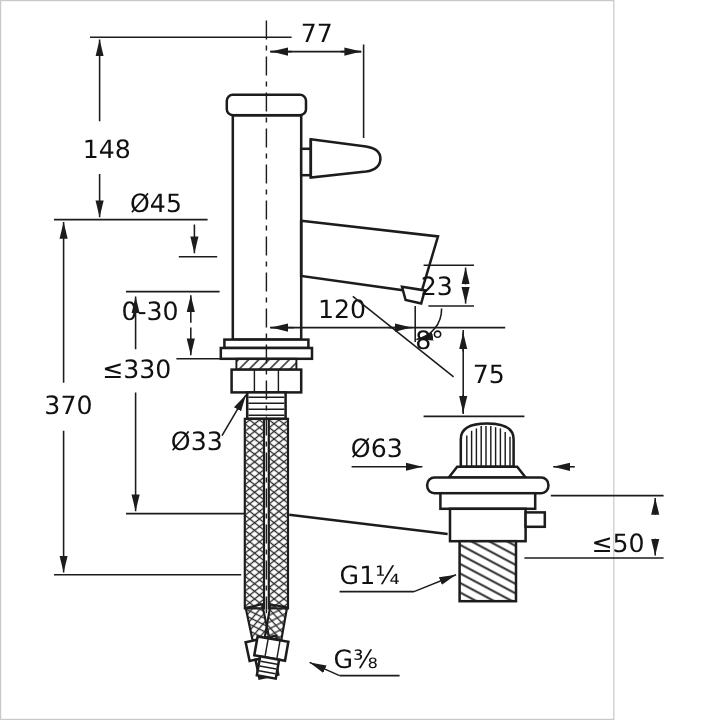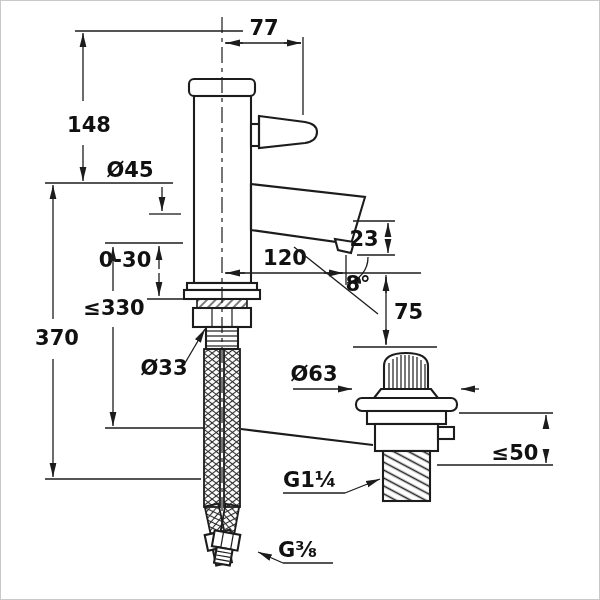--- a/index.html
+++ b/index.html
@@ -1,22 +1,21 @@
 <!DOCTYPE html>
 <html><head>
 <meta charset="utf-8">
 <style>
   html,body{margin:0;padding:0;background:#ffffff;}
   .frame{
     box-sizing:border-box;
-    width:600px;height:600px;
+    width:512px;height:600px;
     background:#ffffff;
     border:1px solid #c9c9c9;
     font-family:"DejaVu Sans", sans-serif;
-    font-weight:bold;
   }
   svg{display:block;}
   .part{stroke:#1c1c1c;stroke-width:2.1;fill:none;}
   .partf{stroke:#1c1c1c;stroke-width:2.1;fill:#ffffff;}
   .thin{stroke:#1c1c1c;stroke-width:1.2;fill:none;}
   .dim{stroke:#1c1c1c;stroke-width:1.3;fill:none;}
   .cl{stroke:#1c1c1c;stroke-width:1.2;fill:none;stroke-dasharray:16 5 4 5;}
   text{font-family:"DejaVu Sans", sans-serif;font-size:21px;fill:#111111;}
   .mid{text-anchor:middle;}
   .st{text-anchor:start;}

